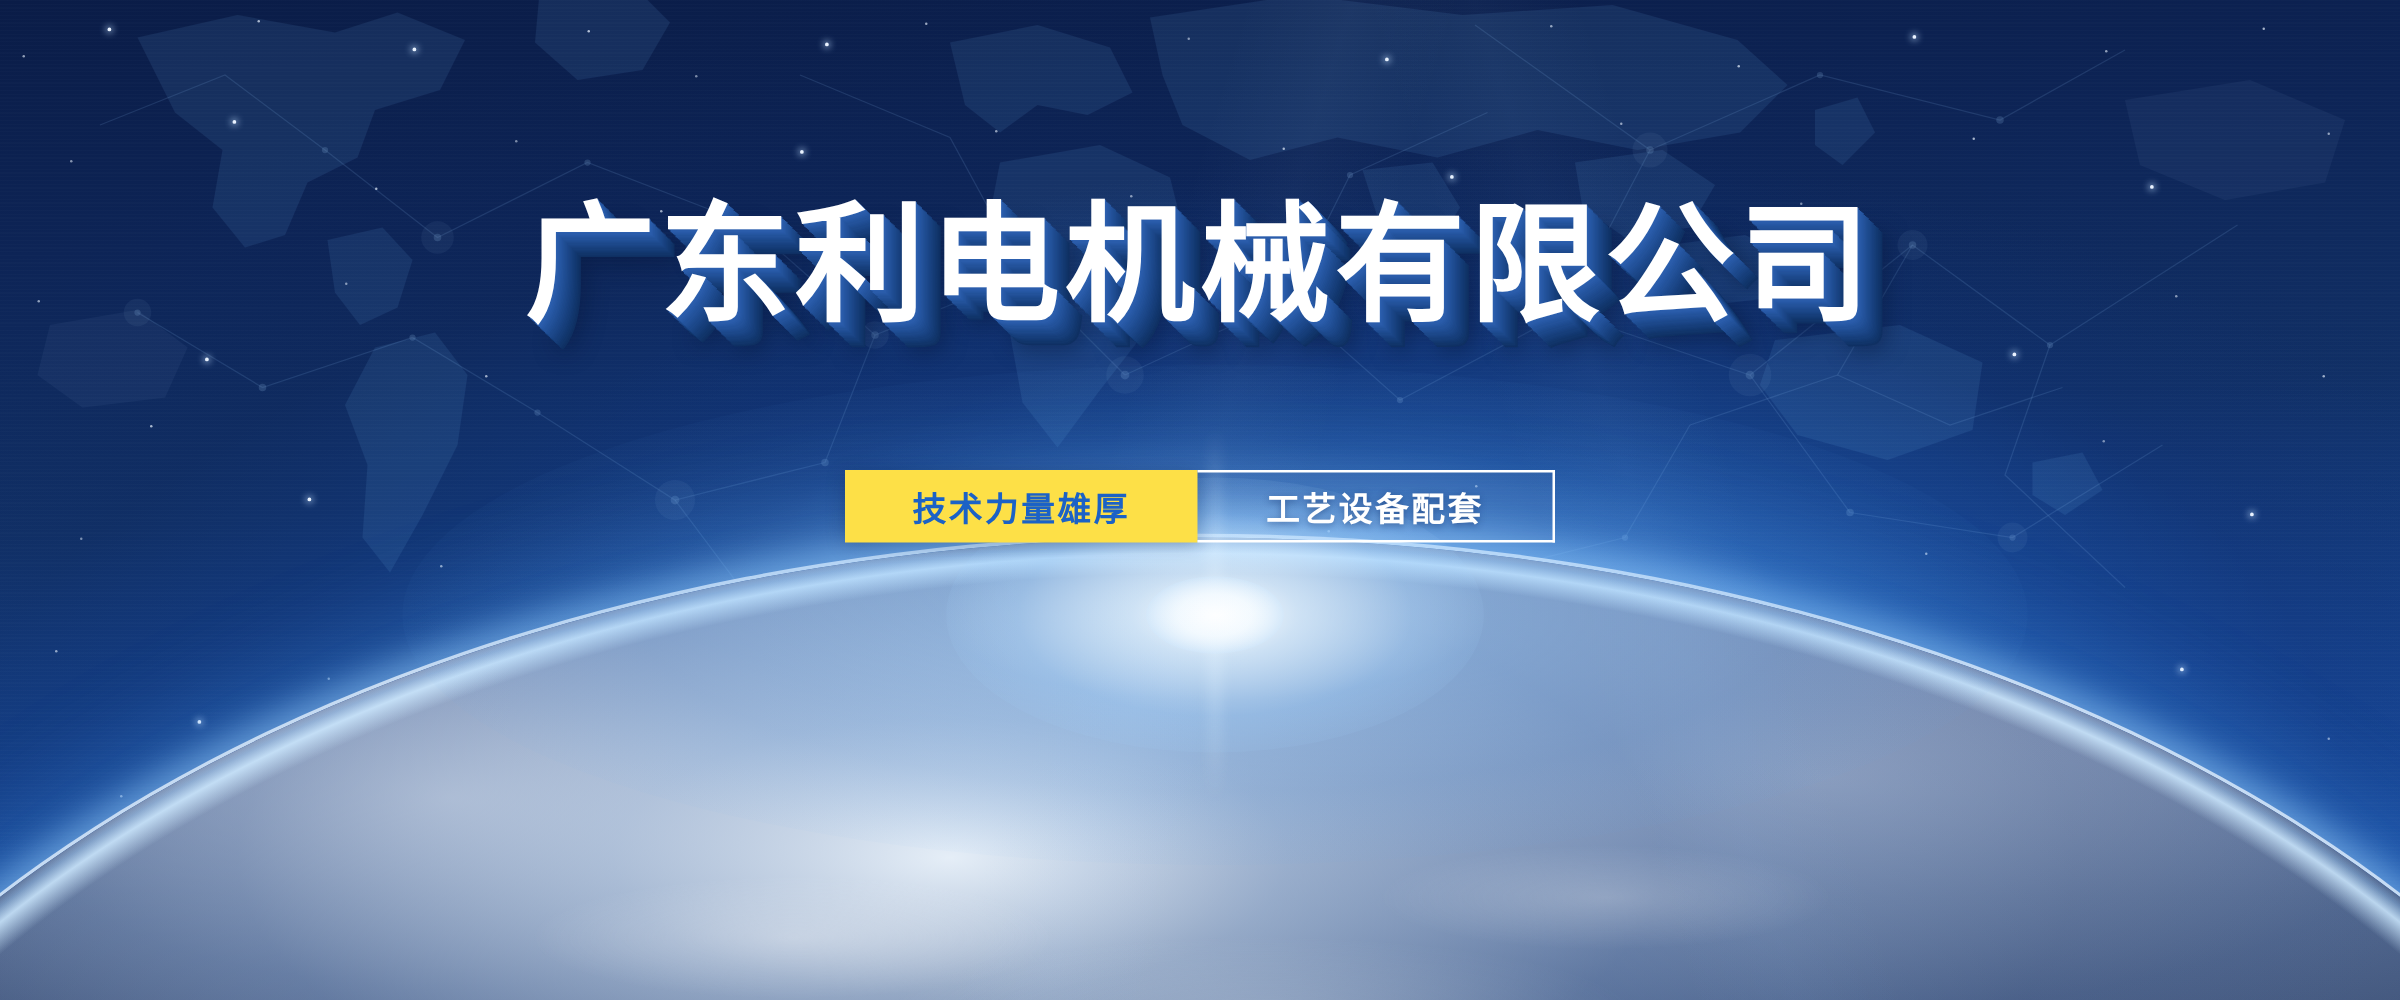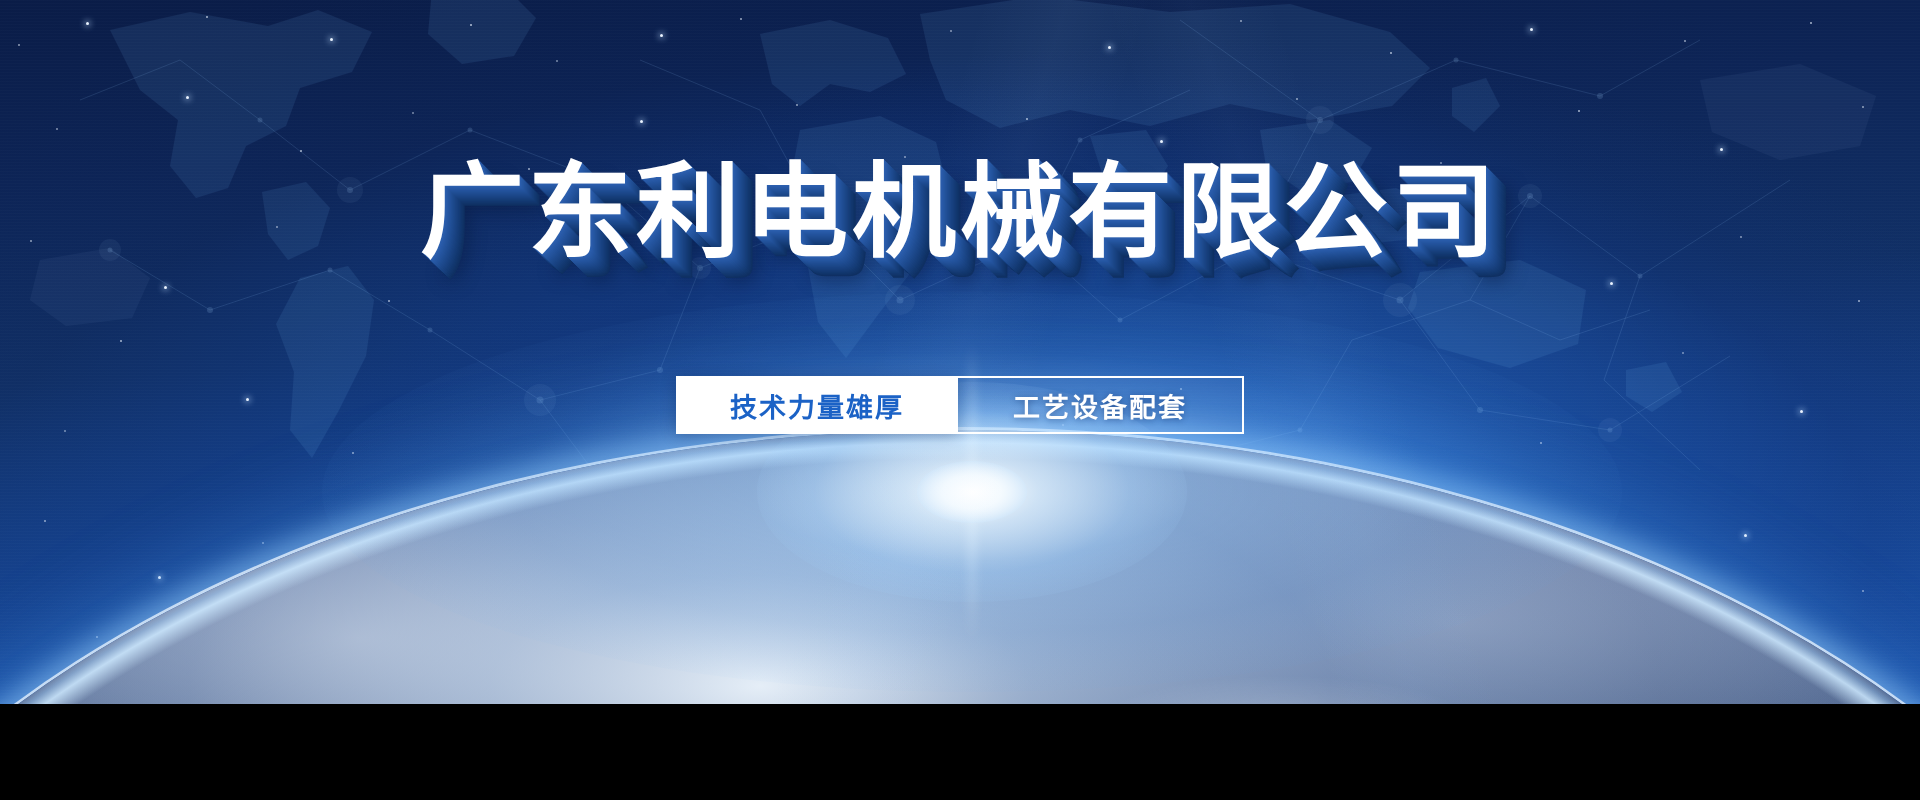--- a/index.html
+++ b/index.html
@@ -2,21 +2,21 @@
 <html lang="zh-CN"><head>
 <meta charset="utf-8">
 <title>Banner</title>
 <style>
   html,body{margin:0;padding:0;background:#000;}
   *{box-sizing:border-box;}
 
   .stage{
     position:relative;
     width:1920px;
-    height:704px;
+    height:800px;
     overflow:hidden;
     font-family:"Liberation Sans","DejaVu Sans",sans-serif;
     background:#0b1f4d;
     user-select:none;
   }
 
   
   .bg-base{
     position:absolute; inset:0;
     background:
@@ -186,21 +186,21 @@
     align-items:center;
     justify-content:center;
     font-family:"DejaVu Sans","Liberation Sans",sans-serif;
     font-weight:700;
     font-size:27px;
     letter-spacing:2px;
     white-space:nowrap;
     padding:0 28px;
   }
   .pill-solid{
-    background:#ffffff;
+    background:#fde047;
     color:#1b62c6;
     min-width:282px;
     box-shadow:0 2px 14px rgba(6,26,70,.28);
   }
   .pill-outline{
     background:rgba(255,255,255,0.04);
     color:#ffffff;
     border:2px solid #ffffff;
     border-left:none;
     min-width:286px;

